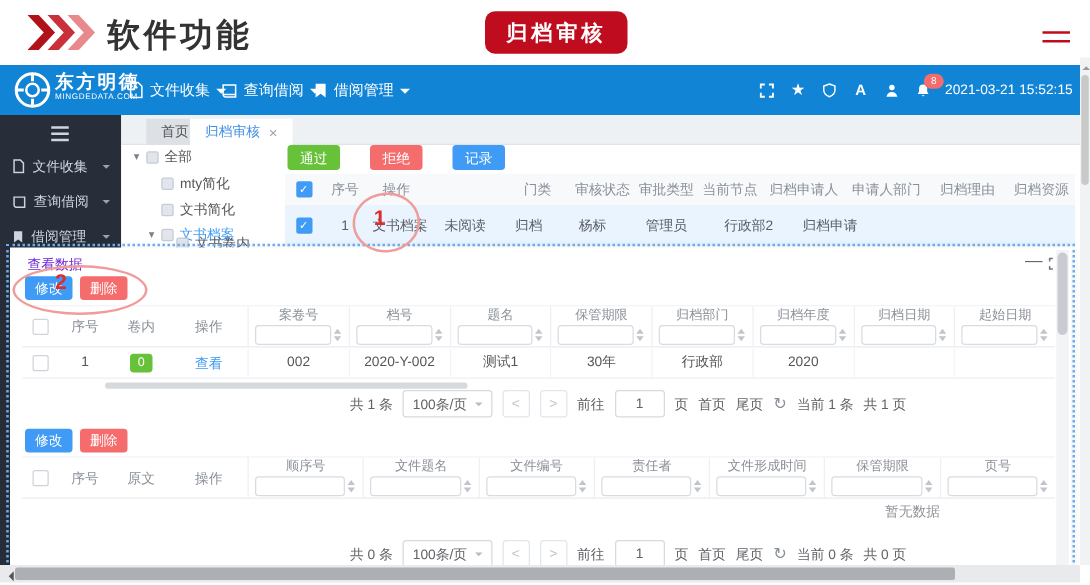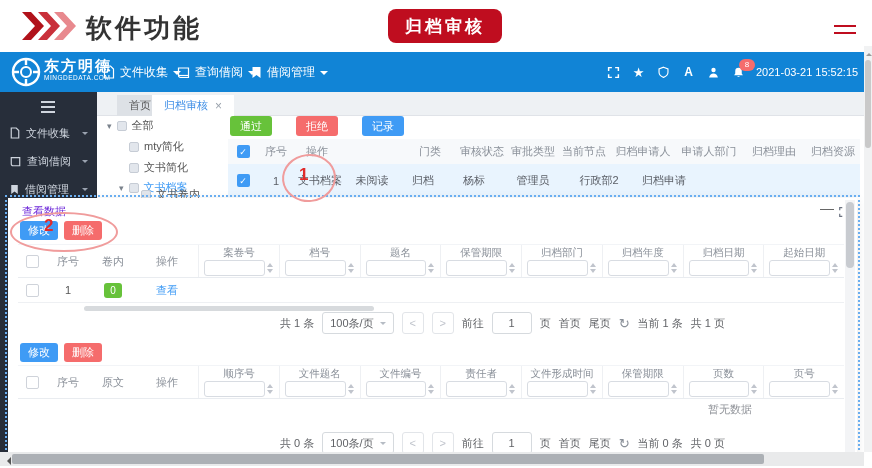--- a/index.html
+++ b/index.html
@@ -456,20 +456,31 @@
         <span class="m-cb">
             <span class="cb cb-off"></span>
           </span>
         <div class="m-c1 mfix">1</div>
         <div class="m-c2 mfix">
             <span class="gbadge">0</span>
           </div>
         <div class="m-c3 mfix">
             <a class="oplink" style="margin:0">查看</a>
           </div>
+        <div class="fcols">
+
+        <div class="vcell">002</div>
+            <div class="vcell">2020-Y-002</div>
+            <div class="vcell">测试1</div>
+            <div class="vcell">30年</div>
+            <div class="vcell">行政部</div>
+            <div class="vcell">2020</div>
+            <div class="vcell"></div>
+            <div class="vcell"></div>
+          </div>
       </div>
     </div>
 
     <div class="hthumb" style="left:76px;top:108px;width:290px"></div>
 
     <div class="pager" style="top:114px">
       <span>共 1 条</span>
       <span class="psize">
         <span>100条/页</span>
         <span class="pselcaret"></span>
@@ -560,30 +571,20 @@
               <div class="flabel">保管期限</div>
               <div class="fctrl">
                 <input class="finput" style="">
                 <span class="sorters">
                   <i class="up"></i>
                   <i class="dn"></i>
                 </span>
               </div>
             </div>
 
-            <div class="fcol">
-              <div class="flabel">页数</div>
-              <div class="fctrl">
-                <input class="finput" style="">
-                <span class="sorters">
-                  <i class="up"></i>
-                  <i class="dn"></i>
-                </span>
-              </div>
-            </div>
 
             <div class="fcol">
               <div class="flabel">页号</div>
               <div class="fctrl">
                 <input class="finput" style="">
                 <span class="sorters">
                   <i class="up"></i>
                   <i class="dn"></i>
                 </span>
               </div>

